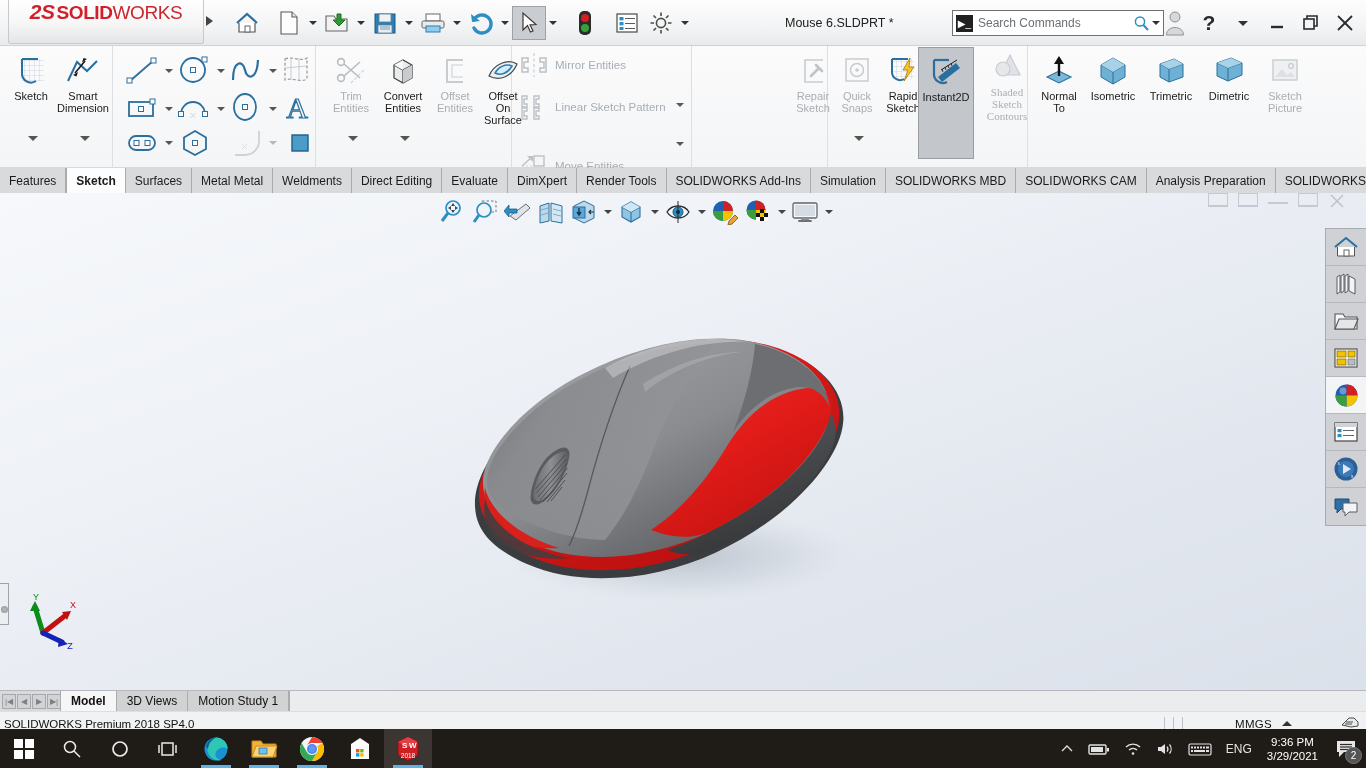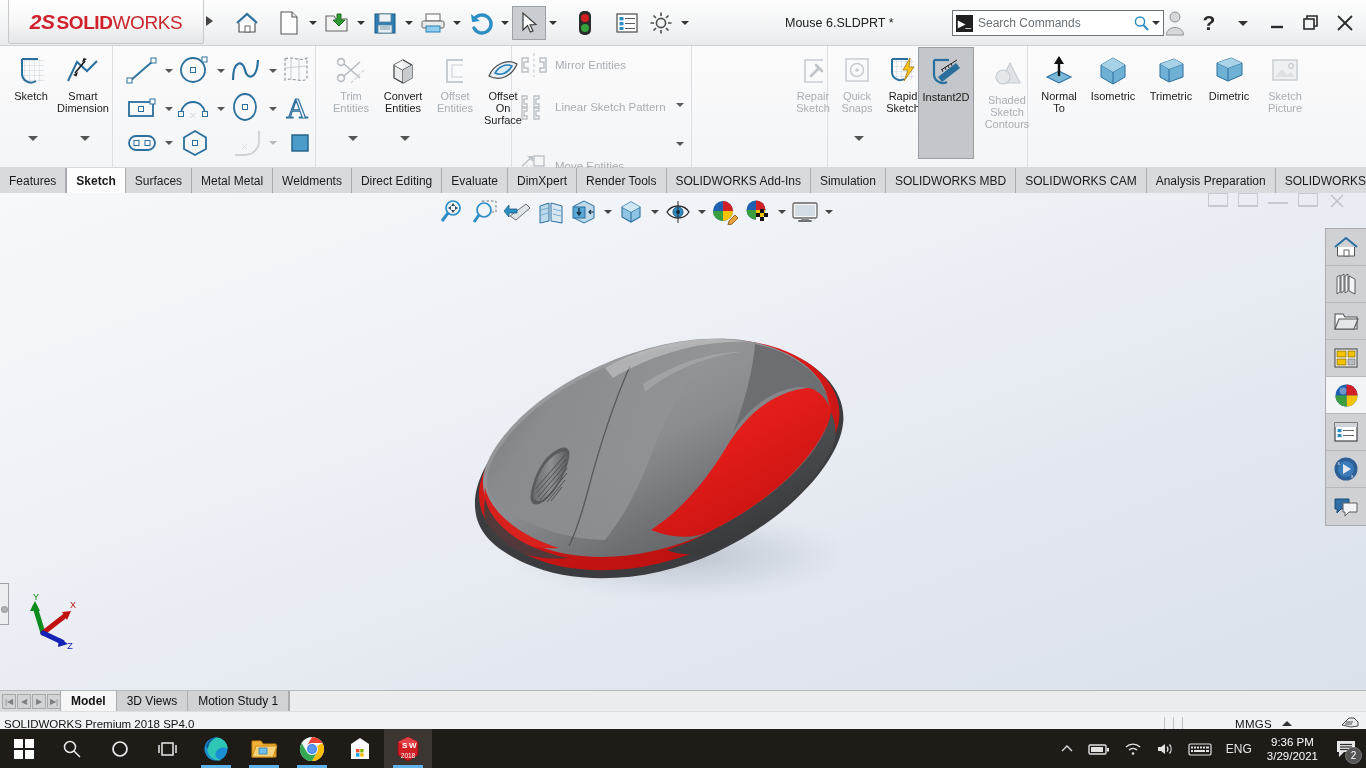--- a/index.html
+++ b/index.html
@@ -16,21 +16,21 @@
   
   .titlebar {
     position:absolute; left:0; top:0; width:1366px; height:46px;
     background:linear-gradient(to bottom,#fdfdfd 0%,#f3f4f5 60%,#e9eaec 100%);
     border-bottom:1px solid #cfd2d6;
   }
   .logo-tab {
     position:absolute; left:8px; top:0; width:196px; height:44px;
     background:linear-gradient(to bottom,#ffffff 0%,#f6f6f6 55%,#e4e5e7 100%);
     border:1px solid #c6c9cd; border-top:none; border-radius:0 0 3px 3px;
-    display:flex; align-items:center; justify-content:center;
+    display:flex; align-items:flex-start; justify-content:center;
   }
   .logo-txt { font-size:19px; font-weight:bold; letter-spacing:-0.4px; white-space:nowrap;}
   .logo-ds { color:#d0202c; font-style:italic; font-weight:900; font-size:21px; margin-right:2px;}
   .logo-solid { color:#d0202c; }
   .logo-works2 { color:#c9272d; font-weight:400; }
 
   .caret-right {
     position:absolute; left:206px; top:16px; width:0;height:0;
     border-left:7px solid #444; border-top:5px solid transparent; border-bottom:5px solid transparent;
   }
@@ -578,21 +578,21 @@
             <g stroke="#1b1b1b" stroke-width=".8">
               <path d="M14 15 L13 12"></path>
                 <path d="M17 13 L16 10"></path>
                 <path d="M20 11 L19 8"></path>
                 <path d="M23 9 L22 6"></path>
             </g>
           </svg>
         </div>
         <span class="lbl">Instant2D</span>
       </div>
-      <div class="cmd dis" style="left:150px; top:12px;">
+      <div class="cmd dis" style="left:150px; top:4px;font-family:Liberation Serif, serif;">
         <div class="ic">
           <svg width="34" height="30" viewBox="0 0 34 30">
             <path d="M20 3 L30 23 L10 23 Z" fill="#dfe3e7" stroke="#c7ccd1" stroke-width="1.2"></path>
             <circle cx="13" cy="17" r="7" fill="#e5e8eb" stroke="#c7ccd1" stroke-width="1.2"></circle>
           </svg>
         </div>
         <span class="lbl">Shaded<br>Sketch<br>Contours</span>
       </div>
     </div>
 

